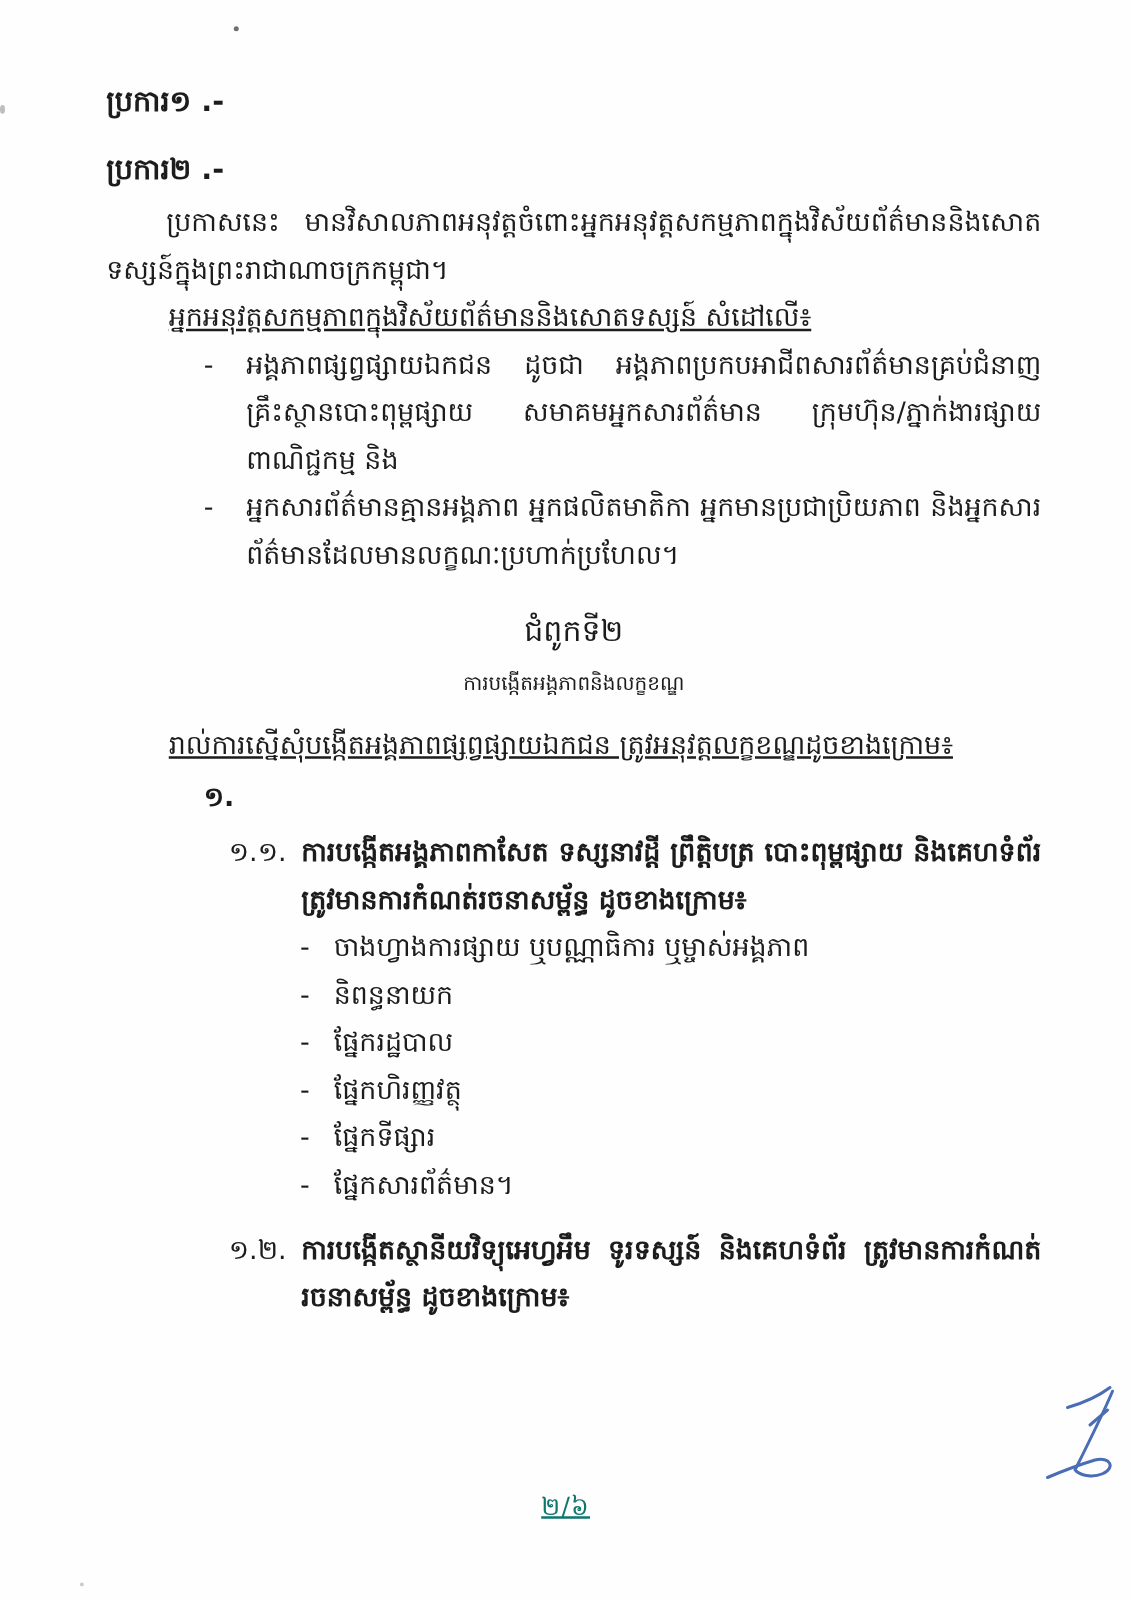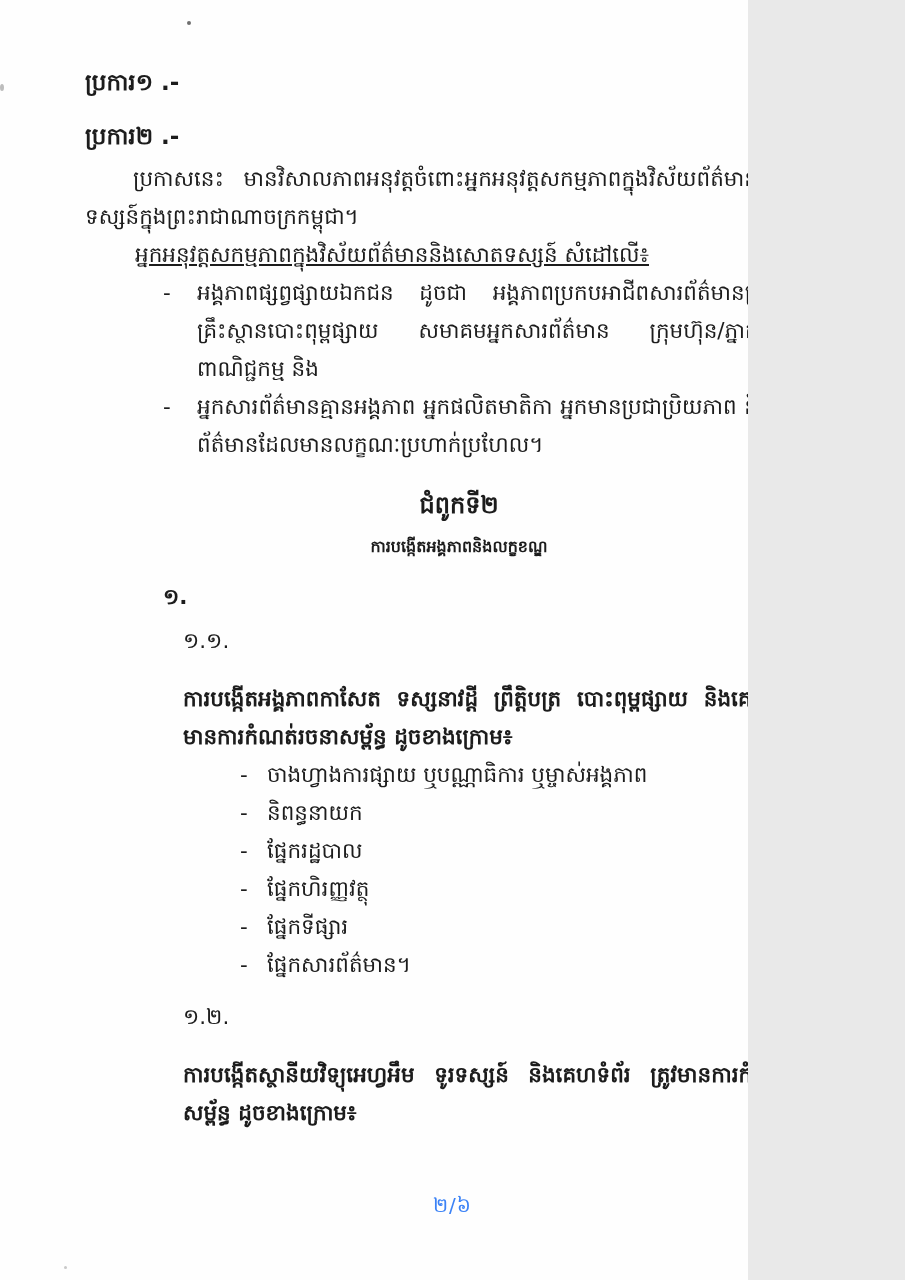--- a/index.html
+++ b/index.html
@@ -3,21 +3,21 @@
 <meta charset="utf-8">
 <style>
   html,body{margin:0;padding:0;}
   body{
     width:905px;height:1280px;
     background:#e9e9e9;
     font-family:"DejaVu Sans","Liberation Sans",sans-serif;
   }
   .page{
     position:relative;
-    width:748px;height:1280px;
+    width:905px;height:1280px;
     background:#fefefe;
     color:#1c1c1c;
     overflow:hidden;
   }
   .content{
     position:absolute;
     top:62px;left:85px;
     width:748px;
     font-size:21.5px;
     line-height:38px;
@@ -42,46 +42,46 @@
     display:flex;
     align-items:flex-start;
   }
   .bullet.lvl1{margin-left:78px;}
   .bullet.lvl1 .dash{flex:0 0 34px;}
   .bullet.lvl2{margin-left:155px;}
   .bullet.lvl2 .dash{flex:0 0 27px;}
   .bullet .text{flex:1 1 auto;text-align:justify;}
   .chapter{
     text-align:center;
-    font-weight:bold;
+    font-weight:normal;
     margin:20px 0 10px 0;
   }
   .chapter-title{font-size:24px;line-height:42px;}
   .chapter-subtitle{font-size:16px;line-height:42px;}
   .numitem{
     display:flex;
     margin:4px 0 0 78px;
     font-weight:bold;
   }
   .numitem .num{flex:0 0 32px;}
   .subitem{
     display:flex;
     margin:6px 0 0 98px;
-    flex-direction:column;
   }
   .subitem .num{flex:0 0 58px;}
   .subitem .text{flex:1 1 auto;text-align:justify;font-weight:bold;}
   .pagenum{
     position:absolute;
     top:1192px;left:0;
     width:905px;
     text-align:center;
     font-size:20px;
-    color:#3b82f6;
+    color:#0f766e;
     letter-spacing:1px;
+    text-decoration:underline;
   }
   .signature{
     position:absolute;
     left:832px;top:1106px;
     width:66px;height:84px;
   }
   .speck{position:absolute;background:#9a9a9a;border-radius:50%;}
   .speck-top{left:187px;top:21px;width:4px;height:4px;background:#6f6f6f;}
   .speck-left{left:0px;top:84px;width:4px;height:7px;background:#bdbdbd;}
   .speck-bottom{left:64px;top:1266px;width:3px;height:3px;background:#c9c9c9;}
@@ -110,20 +110,21 @@
     <div class="bullet lvl1">
       <span class="dash">-</span>
       <span class="text">អ្នកសារព័ត៌មានគ្មានអង្គភាព អ្នកផលិតមាតិកា អ្នកមានប្រជាប្រិយភាព និងអ្នកសារព័ត៌មានដែលមានលក្ខណៈប្រហាក់ប្រហែល។</span>
     </div>
 
     <div class="chapter">
       <div class="chapter-title">ជំពូកទី២</div>
       <div class="chapter-subtitle">ការបង្កើតអង្គភាពនិងលក្ខខណ្ឌ</div>
     </div>
 
+    <p class="lead">រាល់ការស្នើសុំបង្កើតអង្គភាពផ្សព្វផ្សាយឯកជន ត្រូវអនុវត្តលក្ខខណ្ឌដូចខាងក្រោម៖</p>
 
     <div class="numitem">
       <span class="num">១.</span>
     </div>
 
     <div class="subitem">
       <span class="num">១.១.</span>
       <span class="text">ការបង្កើតអង្គភាពកាសែត ទស្សនាវដ្ដី ព្រឹត្តិបត្រ បោះពុម្ពផ្សាយ និងគេហទំព័រត្រូវមានការកំណត់រចនាសម្ព័ន្ធ ដូចខាងក្រោម៖</span>
     </div>
 

